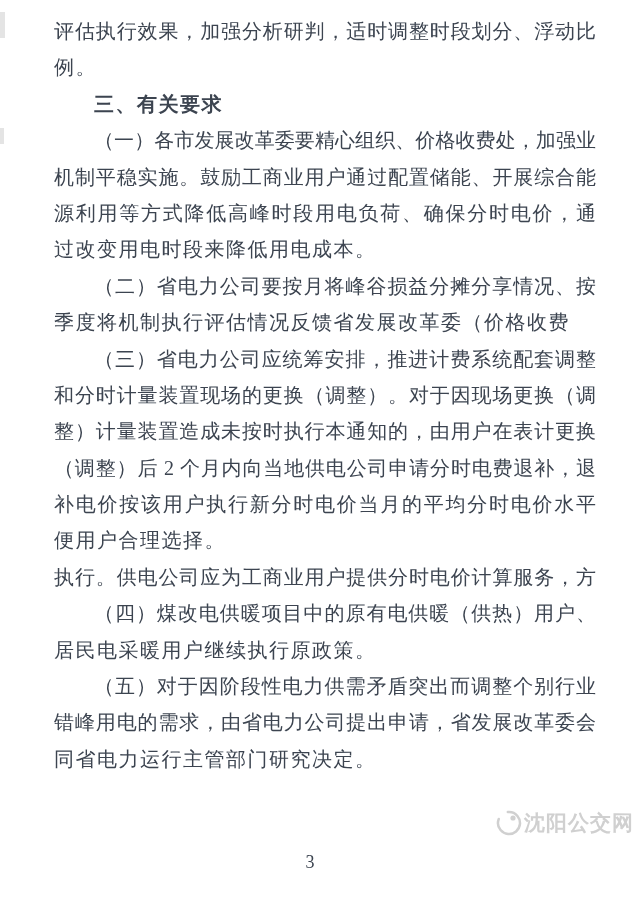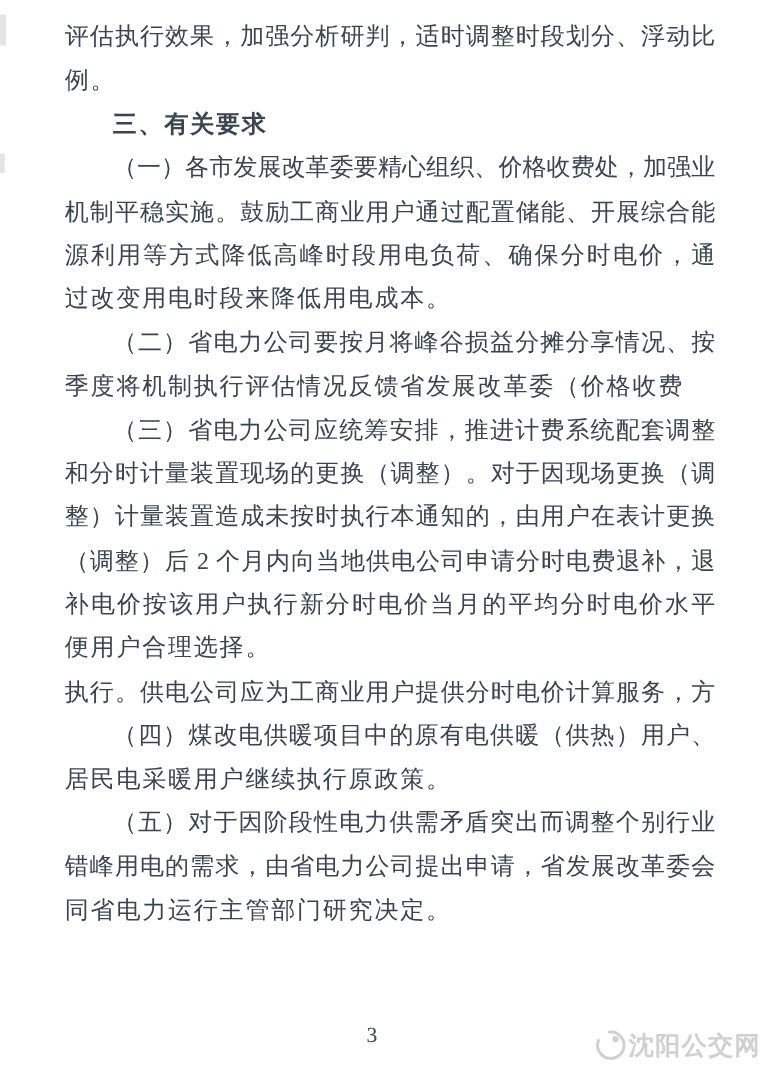--- a/index.html
+++ b/index.html
@@ -57,21 +57,21 @@
     top: 852px;
     left: 0;
     width: 620px;
     text-align: center;
     font-size: 18px;
     color: #3c4450;
   }
 
   .watermark {
     position: absolute;
-    top: 856px;
+    top: 808px;
     right: 6px;
     display: flex;
     align-items: center;
     gap: 0;
     color: #d0d0d0;
   }
   .watermark .logo {
     width: 30px;
     height: 30px;
     flex: 0 0 auto;

